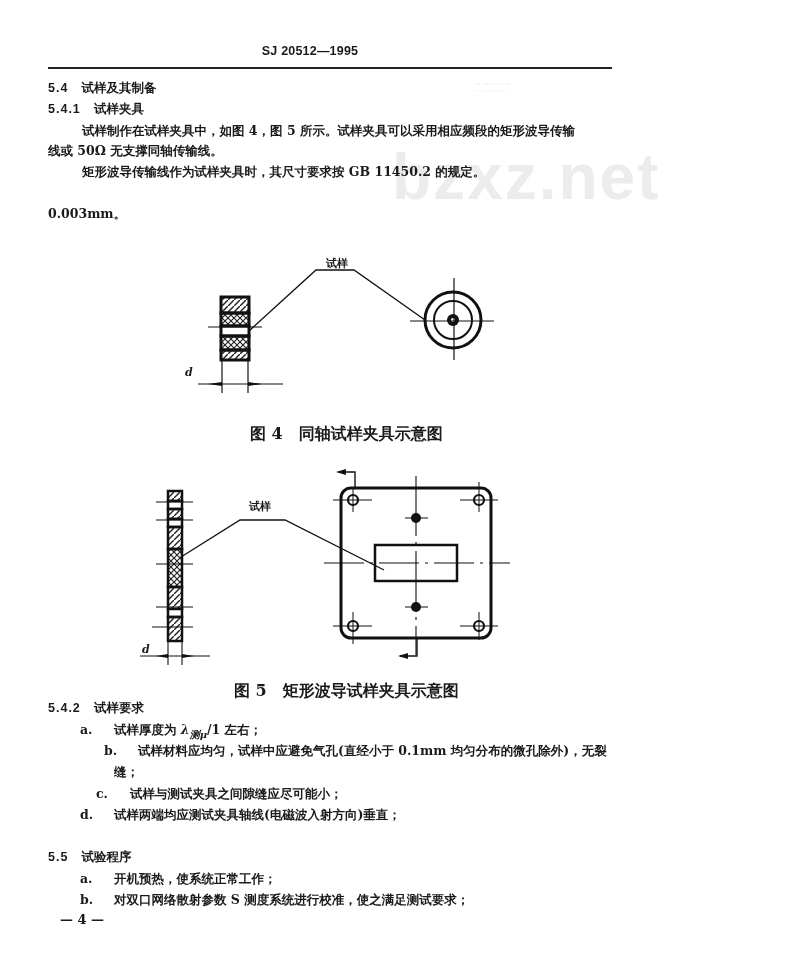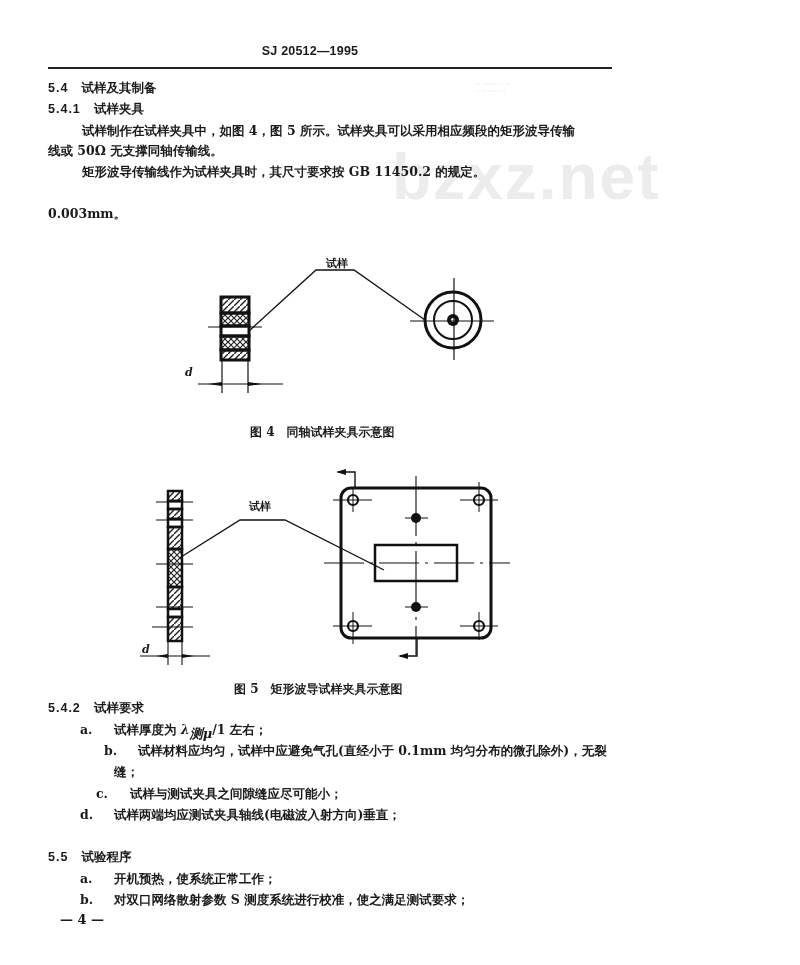--- a/index.html
+++ b/index.html
@@ -11,22 +11,22 @@
                  font-size: 12.5px; letter-spacing: 0.2px; }
   .header-rule { position: absolute; top: 67px; left: 48px; width: 564px; height: 2px; background: #222; }
   .watermark { position: absolute; left: 392px; top: 140px; font-family: "Liberation Sans", sans-serif;
                font-weight: bold; font-size: 64px; color: #ececec; letter-spacing: 2px; z-index: 0; }
   .faint-scan { position: absolute; left: 475px; top: 80px; width: 120px; height: 14px;
                 font-size: 6px; color: #c8c8c8; line-height: 7px; }
   .line { position: absolute; font-size: 12.5px; white-space: nowrap; z-index: 1; }
   .h { font-weight: bold; }
   .num { font-family: "Liberation Sans", "DejaVu Sans", sans-serif; font-weight: bold; letter-spacing: 1px; }
   .item-label { display: inline-block; width: 34px; font-weight: bold; }
-  .caption { position: absolute; font-size: 12px; font-weight: bold; z-index: 1; }
-  .lam sub { font-size: 13px; font-style: italic; text-align: center; }
+  .caption { position: absolute; font-size: 16px; font-weight: bold; z-index: 1; }
+  .lam sub { font-size: 10px; font-style: italic; text-align: center; }
   .lam i { font-style: italic; }
   svg { position: absolute; overflow: visible; }
   .pagenum { position: absolute; top: 905px; left: 60px; font-size: 13px; font-weight: bold; }
 </style>
 </head>
 <body>
 
 <div class="page">
 
   <div class="header-code">SJ 20512—1995</div>

